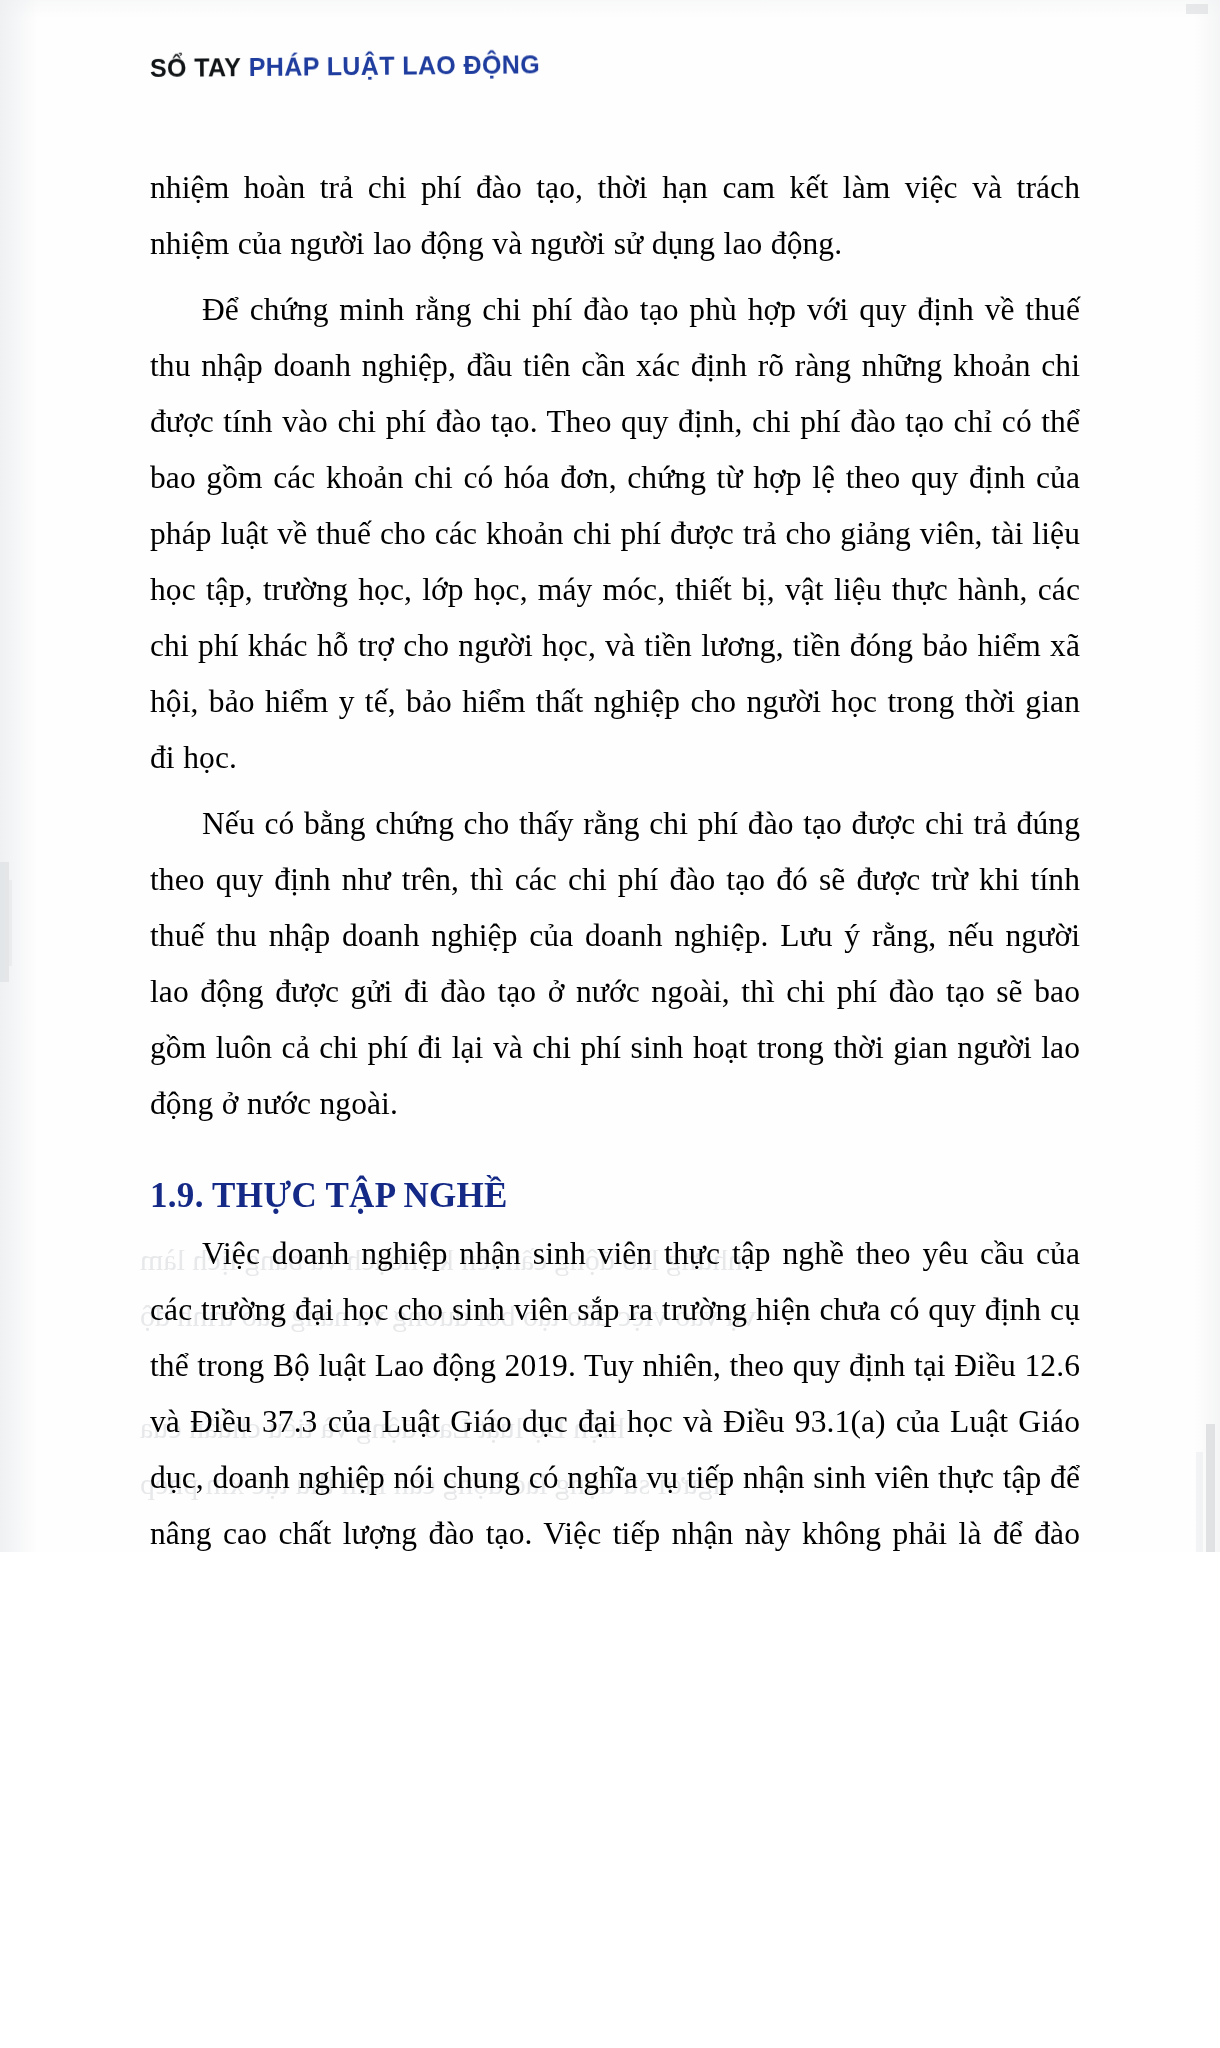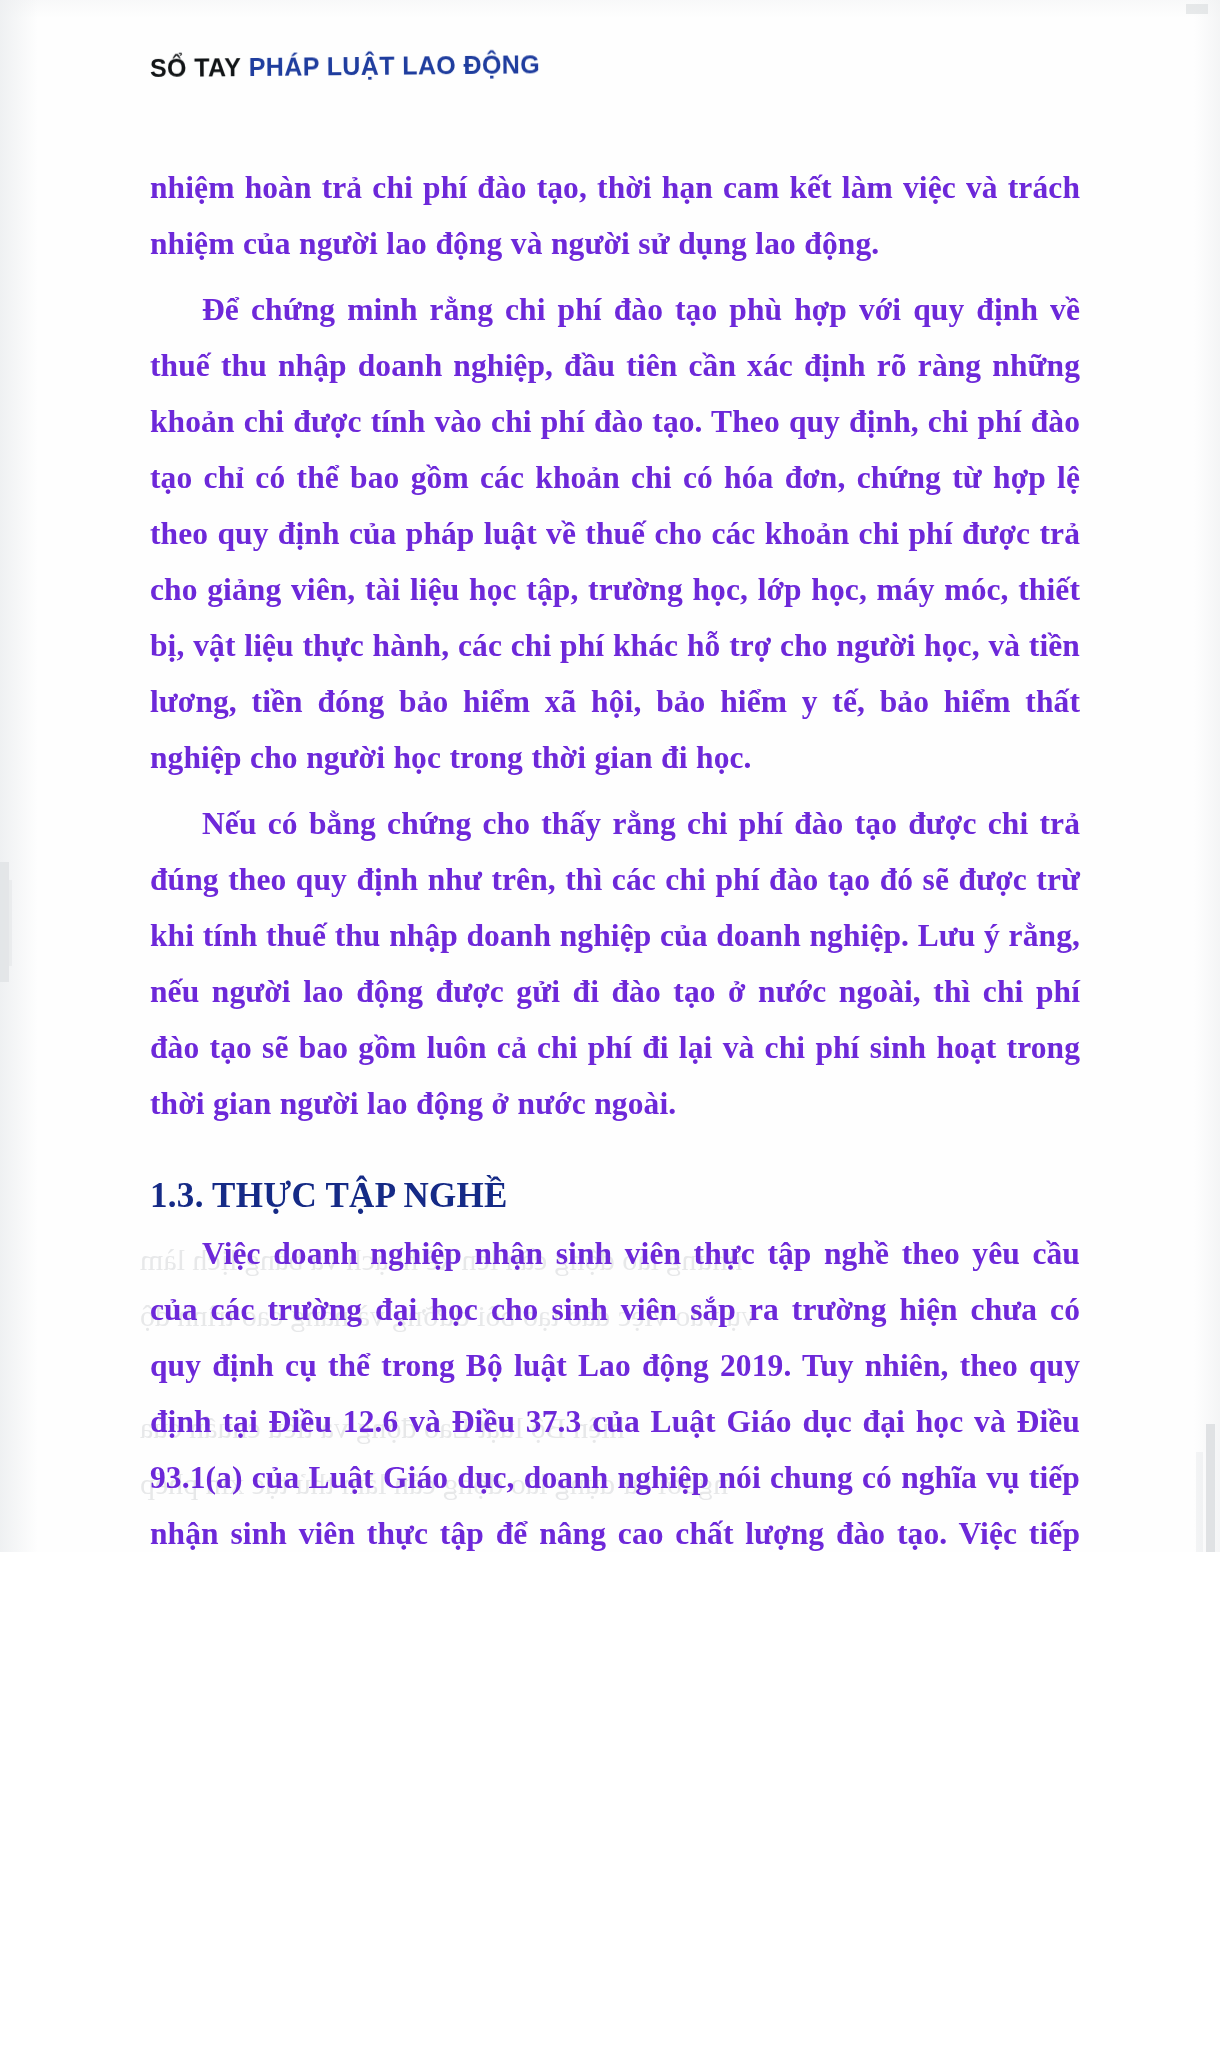--- a/index.html
+++ b/index.html
@@ -65,26 +65,25 @@
     position: absolute;
     left: 150px;
     top: 160px;
     width: 930px;
   }
 
   p.body-par {
     margin: 0 0 0 0;
     font-size: 31.5px;
     line-height: 56px;
-    color: #6d28d9;
+    color: #000000;
     text-align: justify;
     text-justify: inter-word;
     letter-spacing: 0.1px;
     word-spacing: 0.5px;
-    font-weight: bold;
   }
   p.body-par.indent { text-indent: 52px; }
   p.body-par + p.body-par { margin-top: 10px; }
 
   
   h2.section-heading {
     margin: 40px 0 6px 0;
     font-size: 35px;
     line-height: 48px;
     font-weight: bold;
@@ -150,21 +149,21 @@
   <div class="showthrough st4">người sử dụng lao động cần làm thủ tục xin phép</div>
 
   <div class="content ink">
 
     <p class="body-par">nhiệm hoàn trả chi phí đào tạo, thời hạn cam kết làm việc và trách nhiệm của người lao động và người sử dụng lao động.</p>
 
     <p class="body-par indent">Để chứng minh rằng chi phí đào tạo phù hợp với quy định về thuế thu nhập doanh nghiệp, đầu tiên cần xác định rõ ràng những khoản chi được tính vào chi phí đào tạo. Theo quy định, chi phí đào tạo chỉ có thể bao gồm các khoản chi có hóa đơn, chứng từ hợp lệ theo quy định của pháp luật về thuế cho các khoản chi phí được trả cho giảng viên, tài liệu học tập, trường học, lớp học, máy móc, thiết bị, vật liệu thực hành, các chi phí khác hỗ trợ cho người học, và tiền lương, tiền đóng bảo hiểm xã hội, bảo hiểm y tế, bảo hiểm thất nghiệp cho người học trong thời gian đi học.</p>
 
     <p class="body-par indent">Nếu có bằng chứng cho thấy rằng chi phí đào tạo được chi trả đúng theo quy định như trên, thì các chi phí đào tạo đó sẽ được trừ khi tính thuế thu nhập doanh nghiệp của doanh nghiệp. Lưu ý rằng, nếu người lao động được gửi đi đào tạo ở nước ngoài, thì chi phí đào tạo sẽ bao gồm luôn cả chi phí đi lại và chi phí sinh hoạt trong thời gian người lao động ở nước ngoài.</p>
 
-    <h2 class="section-heading">1.3. THỰC TẬP NGHỀ</h2>
+    <h2 class="section-heading">1.9. THỰC TẬP NGHỀ</h2>
 
     <p class="body-par indent">Việc doanh nghiệp nhận sinh viên thực tập nghề theo yêu cầu của các trường đại học cho sinh viên sắp ra trường hiện chưa có quy định cụ thể trong Bộ luật Lao động 2019. Tuy nhiên, theo quy định tại Điều 12.6 và Điều 37.3 của Luật Giáo dục đại học và Điều 93.1(a) của Luật Giáo dục, doanh nghiệp nói chung có nghĩa vụ tiếp nhận sinh viên thực tập để nâng cao chất lượng đào tạo. Việc tiếp nhận này không phải là để đào tạo nghề cho sinh viên, mà là nhằm mục đích giúp sinh viên thực hành các kiến thức đã học tại trường đại học. Doanh nghiệp có thể tự thỏa thuận với sinh viên về thời gian thực tập. Sau thời gian thực tập, sinh viên sẽ không được doanh nghiệp cam kết sẽ nhận vào làm việc chính thức cho doanh nghiệp. Vì vậy, việc nhận sinh viên thực tập nghề</p>
 
   </div>
 
   <div class="folio ink">- 120 -</div>
 
 </div>
 
 </body></html>

